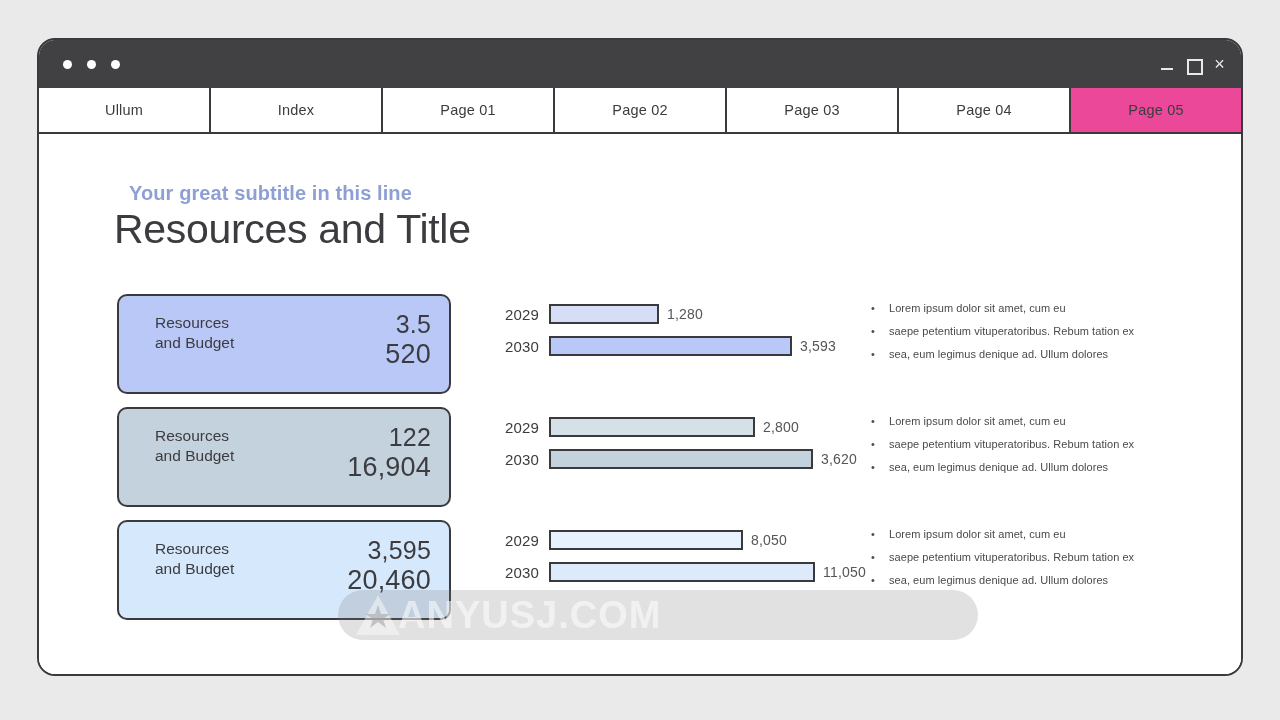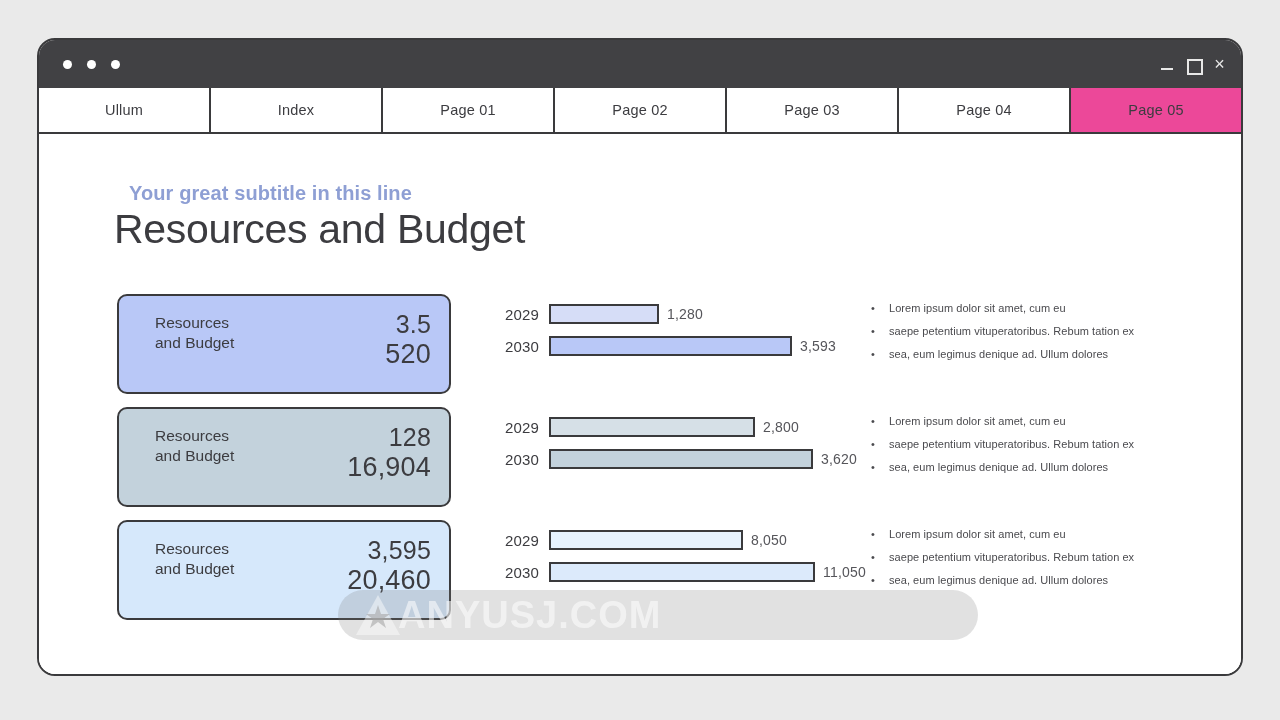--- a/index.html
+++ b/index.html
@@ -269,21 +269,21 @@
     <div class="tab">Page 01</div>
     <div class="tab">Page 02</div>
     <div class="tab">Page 03</div>
     <div class="tab">Page 04</div>
     <div class="tab active">Page 05</div>
   </div>
 
   <div class="slide">
 
     <div class="subtitle">Your great subtitle in this line</div>
-    <div class="title">Resources and Budget</div>
+    <div class="title">Resources and Title</div>
 
     <div class="rows">
 
       <div class="row">
         <div class="card" style="background: rgb(185, 200, 247);">
           <div class="card-label">
             <div>Resources</div>
             <div>and Budget</div>
           </div>
           <div class="card-nums">
@@ -321,21 +321,21 @@
         </div>
       </div>
 
       <div class="row">
         <div class="card" style="background: rgb(195, 210, 220);">
           <div class="card-label">
             <div>Resources</div>
             <div>and Budget</div>
           </div>
           <div class="card-nums">
-            <div class="num-top">128</div>
+            <div class="num-top">122</div>
             <div class="num-bottom">16,904</div>
           </div>
         </div>
 
         <div class="chart">
           <div class="bar-row">
             <span class="bar-cat">2029</span>
             <span class="bar" style="width: 206px; background: rgb(214, 224, 231);"></span>
             <span class="bar-val">2,800</span>
           </div>

